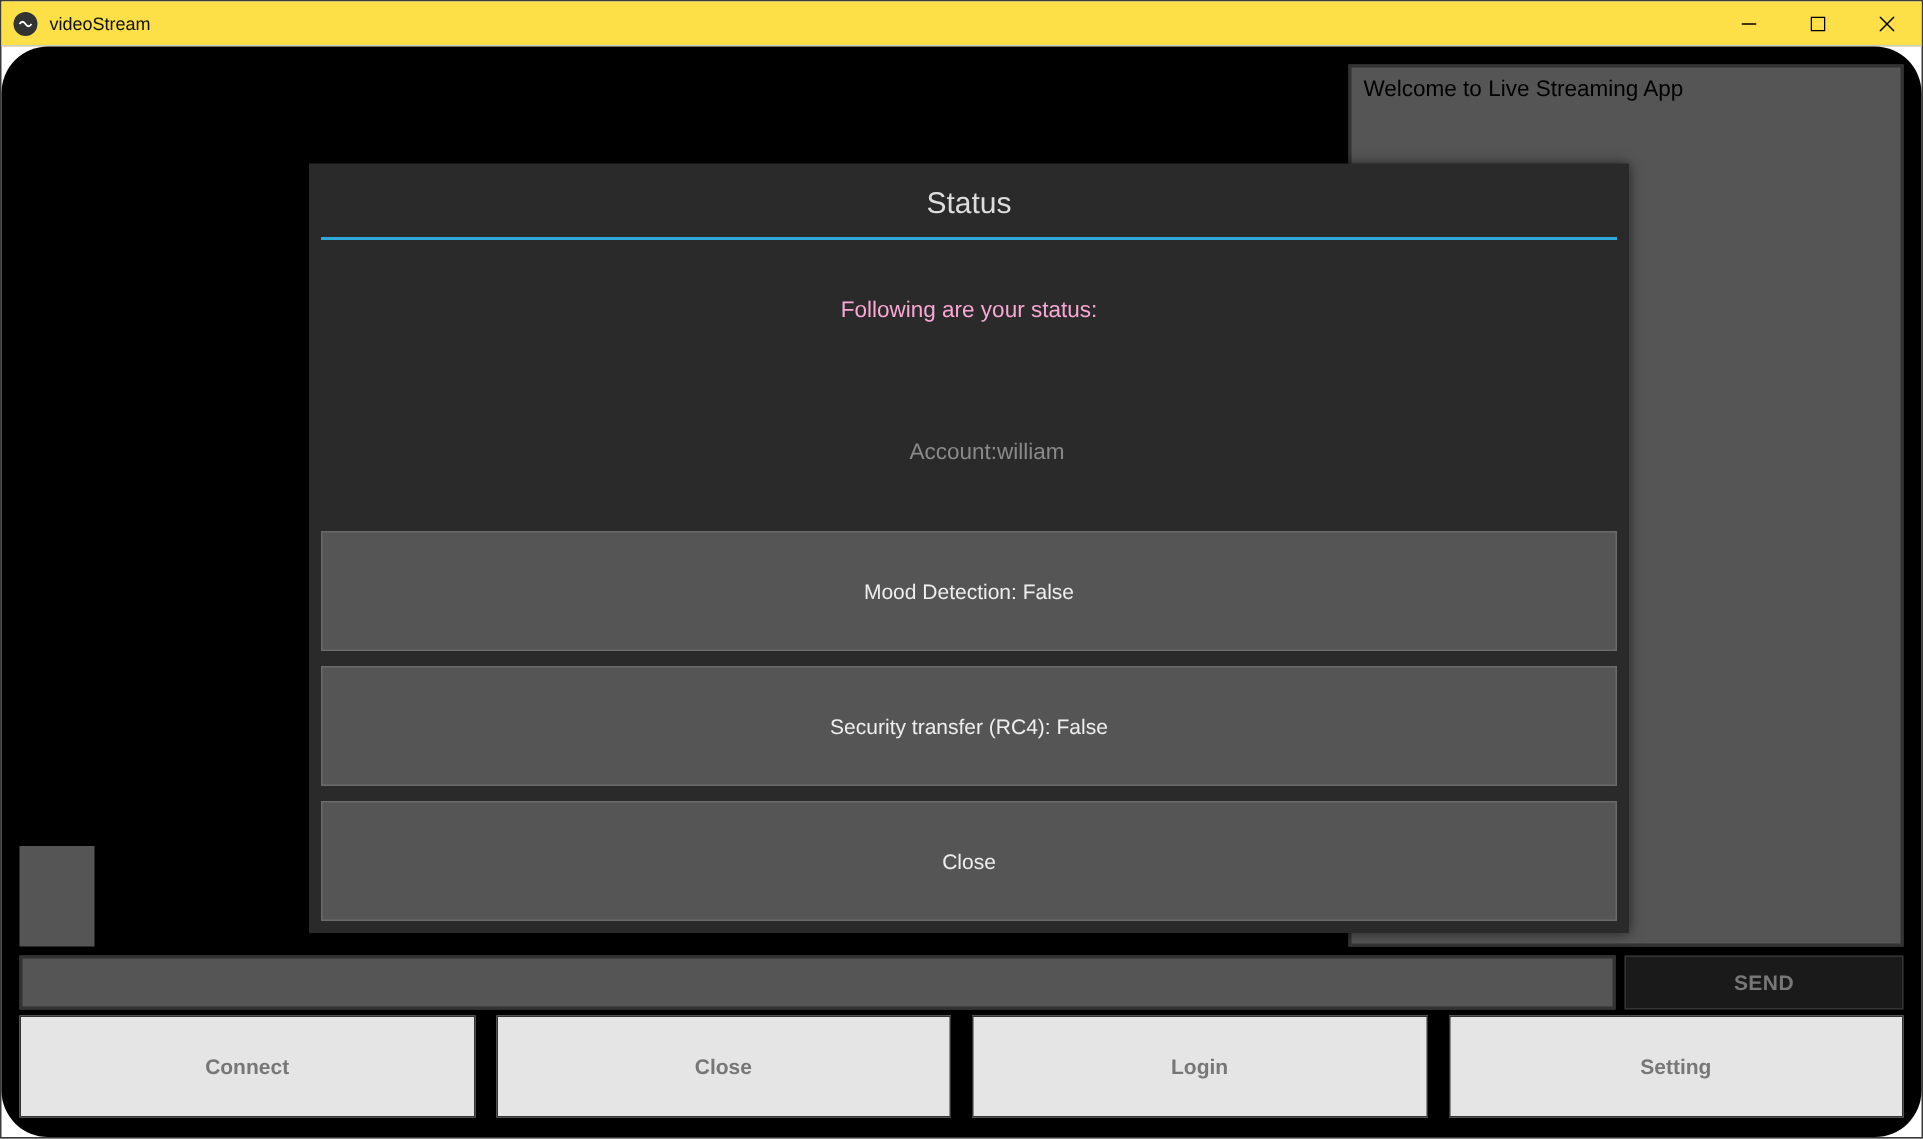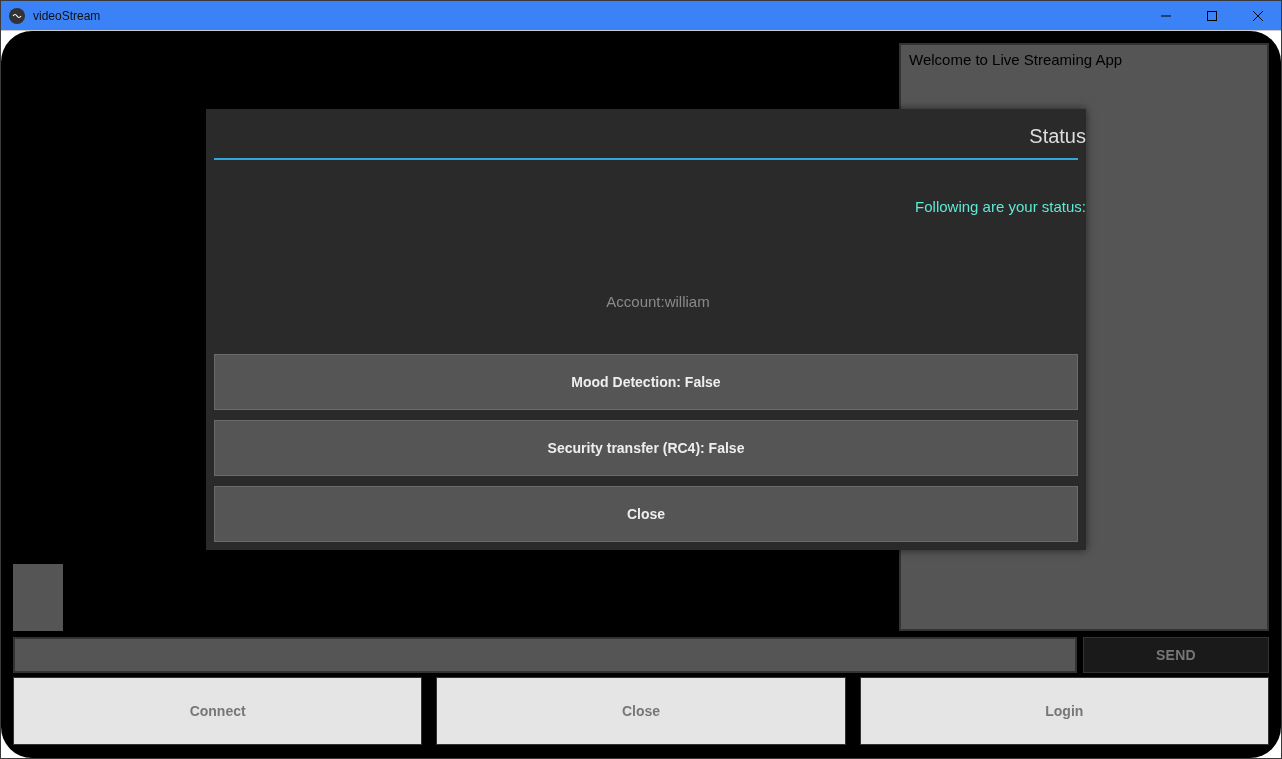--- a/index.html
+++ b/index.html
@@ -1,19 +1,19 @@
 <!DOCTYPE html>
 <html><head>
   <meta charset="utf-8">
   <style>
     * { box-sizing: border-box; margin: 0; padding: 0; }
     html, body { width: 1282px; height: 759px; overflow: hidden; font-family: "Segoe UI", Arial, sans-serif; background: #fff; }
     .window { width: 1282px; height: 759px; border: 1px solid #3a3a3a; display: flex; flex-direction: column; background: #fff; }
     
-    .titlebar { height: 30px; background: #3b82f6; display: flex; align-items: center; border-bottom: 1px solid #ccc; }
+    .titlebar { height: 30px; background: #fde047; display: flex; align-items: center; border-bottom: 1px solid #ccc; }
     .titlebar .app-icon { width: 16px; height: 16px; margin-left: 8px; margin-right: 8px; border-radius: 50%; background: #333; display:inline-flex; align-items:center; justify-content:center;}
     .titlebar .app-icon svg { width:10px; height:10px; fill:#fff;}
     .titlebar .title { font-size: 12px; color: #111; }
     .titlebar .spacer { flex: 1; }
     .titlebar .win-btn { width: 46px; height: 30px; display:flex; align-items:center; justify-content:center; }
     .titlebar .win-btn svg { width: 10px; height: 10px; stroke:#000; fill:none; }
     
     .app-body { flex: 1; background: #000; position: relative; border-radius: 31px; }
     
     .chat-panel { position:absolute; top:12px; right:12px; width:370px; height:588px; background:#555; border:2px solid #333; padding:6px 8px; color:#000; font-size:15px; }
@@ -22,26 +22,26 @@
     .small-box { position:absolute; left:12px; top:533px; width:50px; height:67px; background:#555; }
     
     .msg-row { position:absolute; left:12px; top:606px; right:12px; height:36px; display:flex; gap:6px; }
     .msg-input { flex:1; background:#555; border:2px solid #333; }
     .send-btn { width:186px; background:#1a1a1a; border:1px solid #333; color:#777; font-size:14px; font-weight:600; display:flex; align-items:center; justify-content:center; letter-spacing:0.3px;}
     
     .bottom-bar { position:absolute; left:12px; right:12px; top:646px; height:68px; display:flex; gap:14px; }
     .bottom-btn { flex:1; background:#e5e5e5; border:1px solid #333; color:#777; font-size:14px; font-weight:600; display:flex; align-items:center; justify-content:center;}
     
     .modal { position:absolute; left:205px; top:78px; width:880px; background:#2a2a2a; box-shadow: 0 0 8px rgba(0,0,0,0.6); padding: 0 0 8px 0;}
-    .modal-title { text-align:right; color:#ddd; font-size:20px; font-weight:400; padding:16px 0 10px 0; }
+    .modal-title { text-align:center; color:#ddd; font-size:20px; font-weight:400; padding:16px 0 10px 0; }
     .modal-sep { height:0; border-top:2px solid #2ea9d9; margin: 0 8px 0 8px;}
-    .modal-text { text-align:right; color:#5eead4; font-size:15px; padding-top:38px; }
+    .modal-text { text-align:center; color:#f9a8d4; font-size:15px; padding-top:38px; }
     .modal-sub { text-align:center; color:#8a8a8a; font-size:15px; padding-top:78px;padding-left:24px;}
     .modal-buttons { padding: 44px 8px 0 8px; display:flex; flex-direction:column; gap:10px;}
-    .modal-btn { height:56px; background:#555; border:1px solid #6a6a6a; color:#eee; font-size:14px; font-weight:700; display:flex; align-items:center; justify-content:center;}
+    .modal-btn { height:80px; background:#555; border:1px solid #6a6a6a; color:#eee; font-size:14px; font-weight:400; display:flex; align-items:center; justify-content:center;}
   </style>
 </head>
 <body>
 
 <div class="window">
 
   <div class="titlebar">
     <span class="app-icon">
       <svg viewBox="0 0 10 10">
           <path d="M1 5 Q3 2 5 5 T9 5" stroke="#fff" stroke-width="1.2" fill="none"></path>
@@ -77,20 +77,21 @@
 
     <div class="msg-row">
       <div class="msg-input"></div>
       <div class="send-btn">SEND</div>
     </div>
 
     <div class="bottom-bar">
       <div class="bottom-btn">Connect</div>
       <div class="bottom-btn">Close</div>
       <div class="bottom-btn">Login</div>
+      <div class="bottom-btn">Setting</div>
     </div>
 
     <div class="modal">
       <div class="modal-title">Status</div>
       <div class="modal-sep"></div>
       <div class="modal-text">Following are your status:</div>
       <div class="modal-sub">Account:william</div>
       <div class="modal-buttons">
         <div class="modal-btn">Mood Detection: False</div>
         <div class="modal-btn">Security transfer (RC4): False</div>

